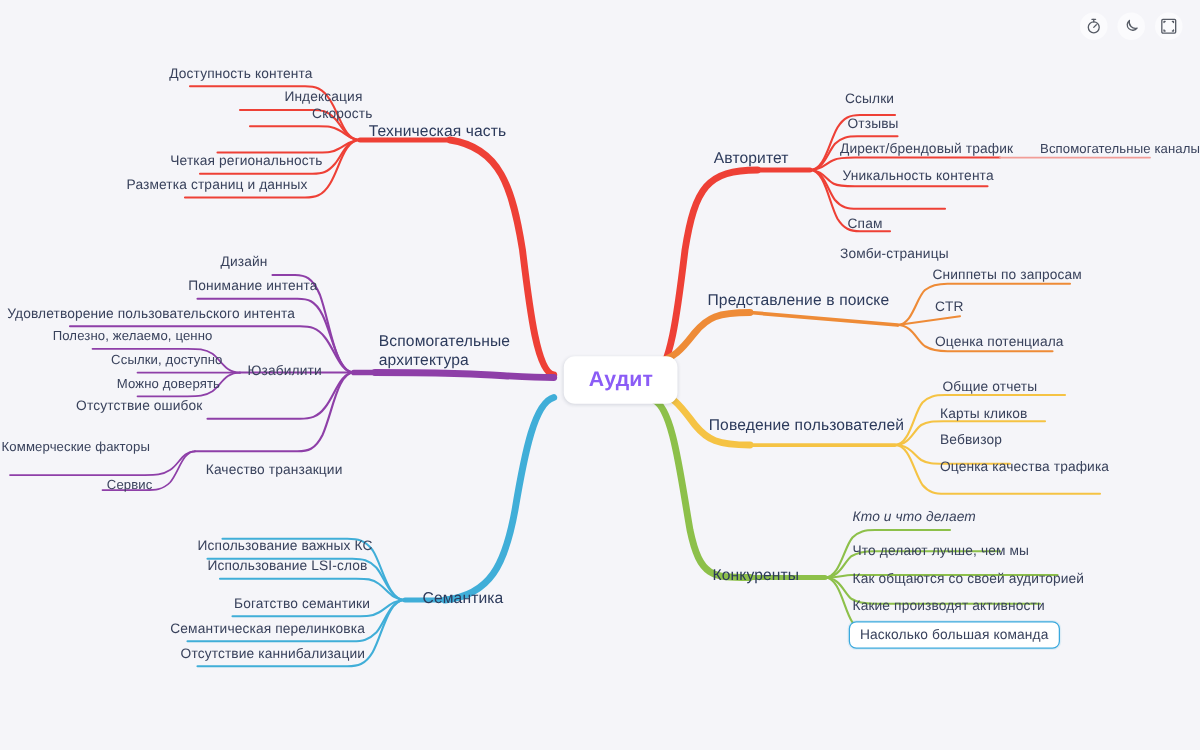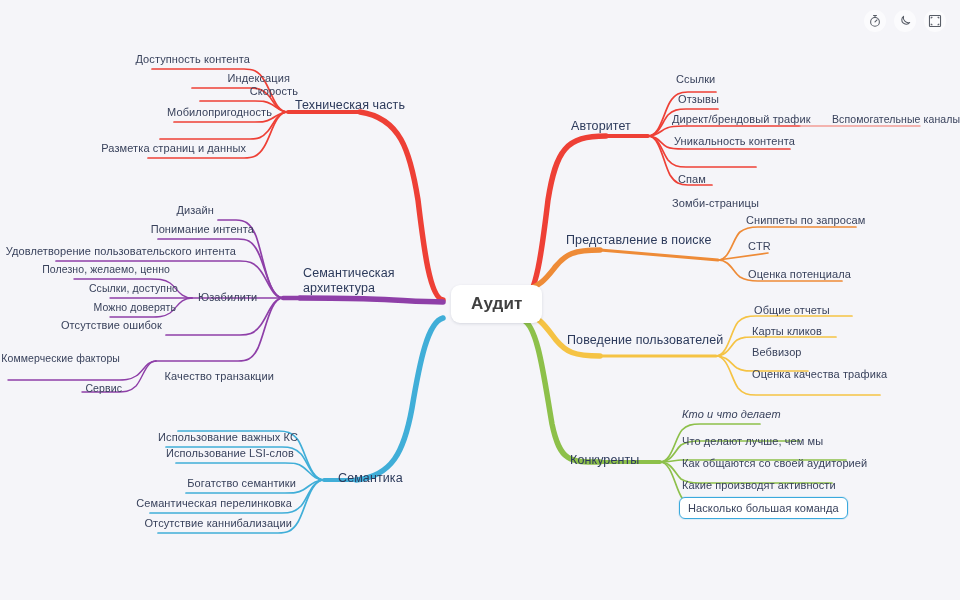--- a/index.html
+++ b/index.html
@@ -22,21 +22,21 @@
   
   .node{position:absolute;z-index:20;white-space:nowrap;}
   .node .lbl{
     display:block;color:#2e3a55;letter-spacing:.1px;
   }
   .root{
     background:#ffffff;border-radius:9px;
     box-shadow:0 1px 3px rgba(30,40,70,.14);
     padding:9px 20px;z-index:30;
   }
-  .root .lbl{font-size:17px;font-weight:700;color:#404040;}
+  .root .lbl{font-size:17px;font-weight:700;color:#8b5cf6;}
   .main .lbl{font-size:12.5px;font-weight:400;color:#2c3a5b;line-height:15px;}
   .leaf .lbl{font-size:11px;font-weight:400;color:#39425c;line-height:14px;}
   .sub .lbl{font-size:10.5px;font-weight:400;color:#39425c;line-height:14px;}
   .selected{
     background:#ffffff;border:1.6px solid #3ba9dd;border-radius:6px;
     padding:3px 8px;box-shadow:0 0 0 1px rgba(59,169,221,.12);
   }
   .r-align{text-align:right;}
 </style>
 </head>
@@ -151,29 +151,29 @@
   </div>
   <div class="node leaf r-align" style="left:2px;top:52px;width:248px;">
     <span class="lbl">Доступность контента</span>
   </div>
   <div class="node leaf r-align" style="left:2px;top:71px;width:288px;">
     <span class="lbl">Индексация</span>
   </div>
   <div class="node leaf r-align" style="left:2px;top:84px;width:296px;">
     <span class="lbl">Скорость</span>
   </div>
-  <div class="node leaf r-align" style="left:2px;top:105px;width:270px;">
-    <span class="lbl">Мобилопригодность</span>
+  <div class="node leaf r-align" style="left:2px;top:122px;width:256px;">
+    <span class="lbl">Четкая региональность</span>
   </div>
   <div class="node leaf r-align" style="left:2px;top:141px;width:244px;">
     <span class="lbl">Разметка страниц и данных</span>
   </div>
 
   <div class="node main" style="left:303px;top:266px;">
-    <span class="lbl">Семантическая</span>
+    <span class="lbl">Вспомогательные</span>
     <span class="lbl">архитектура</span>
   </div>
   <div class="node leaf r-align" style="left:2px;top:203px;width:212px;">
     <span class="lbl">Дизайн</span>
   </div>
   <div class="node leaf r-align" style="left:2px;top:222px;width:252px;">
     <span class="lbl">Понимание интента</span>
   </div>
   <div class="node leaf r-align" style="left:2px;top:244px;width:234px;">
     <span class="lbl">Удовлетворение пользовательского интента</span>

